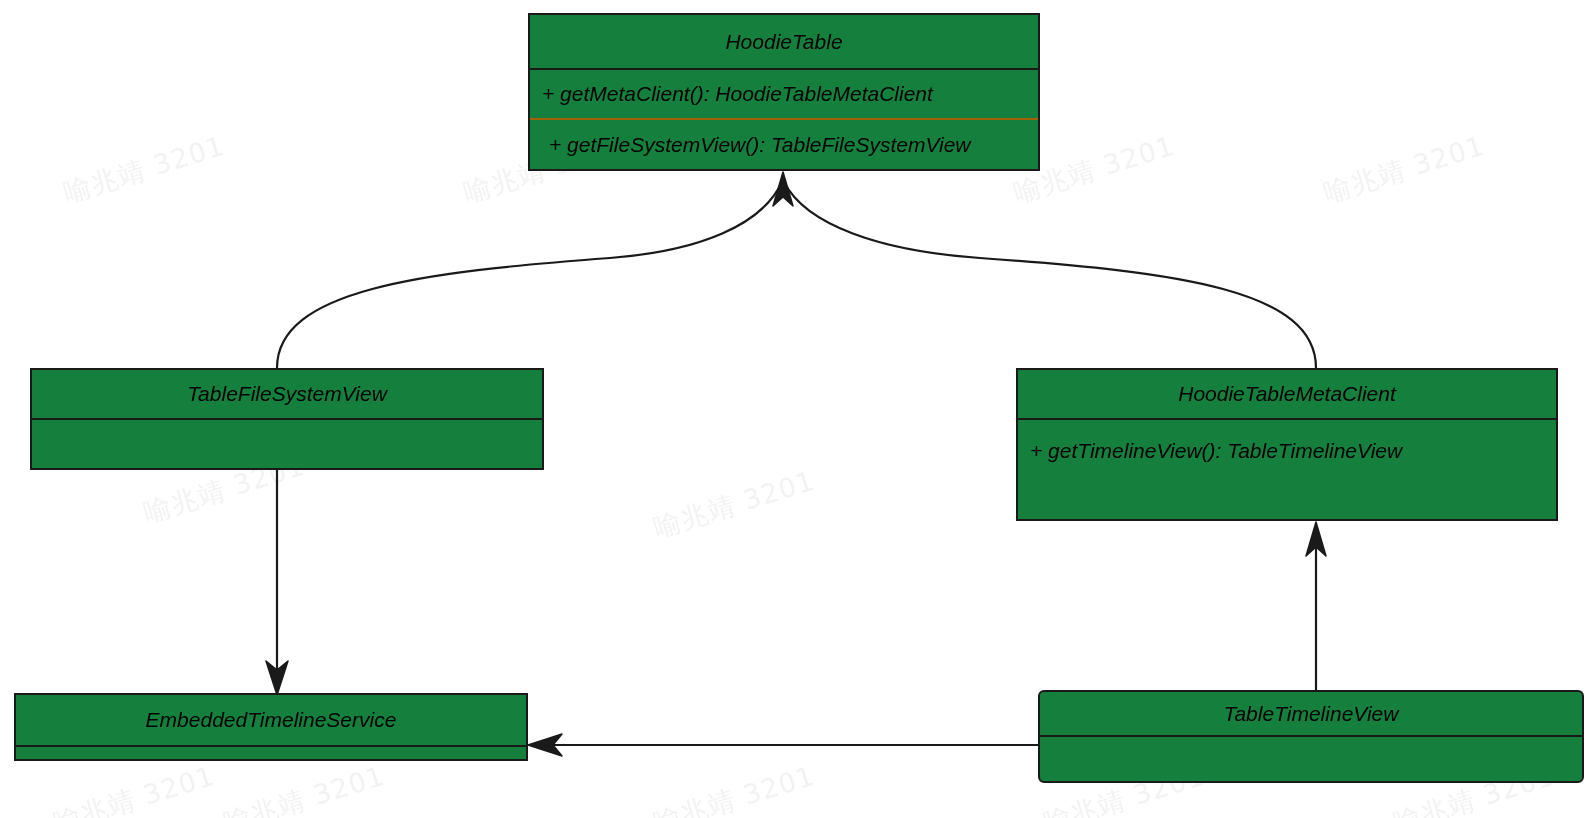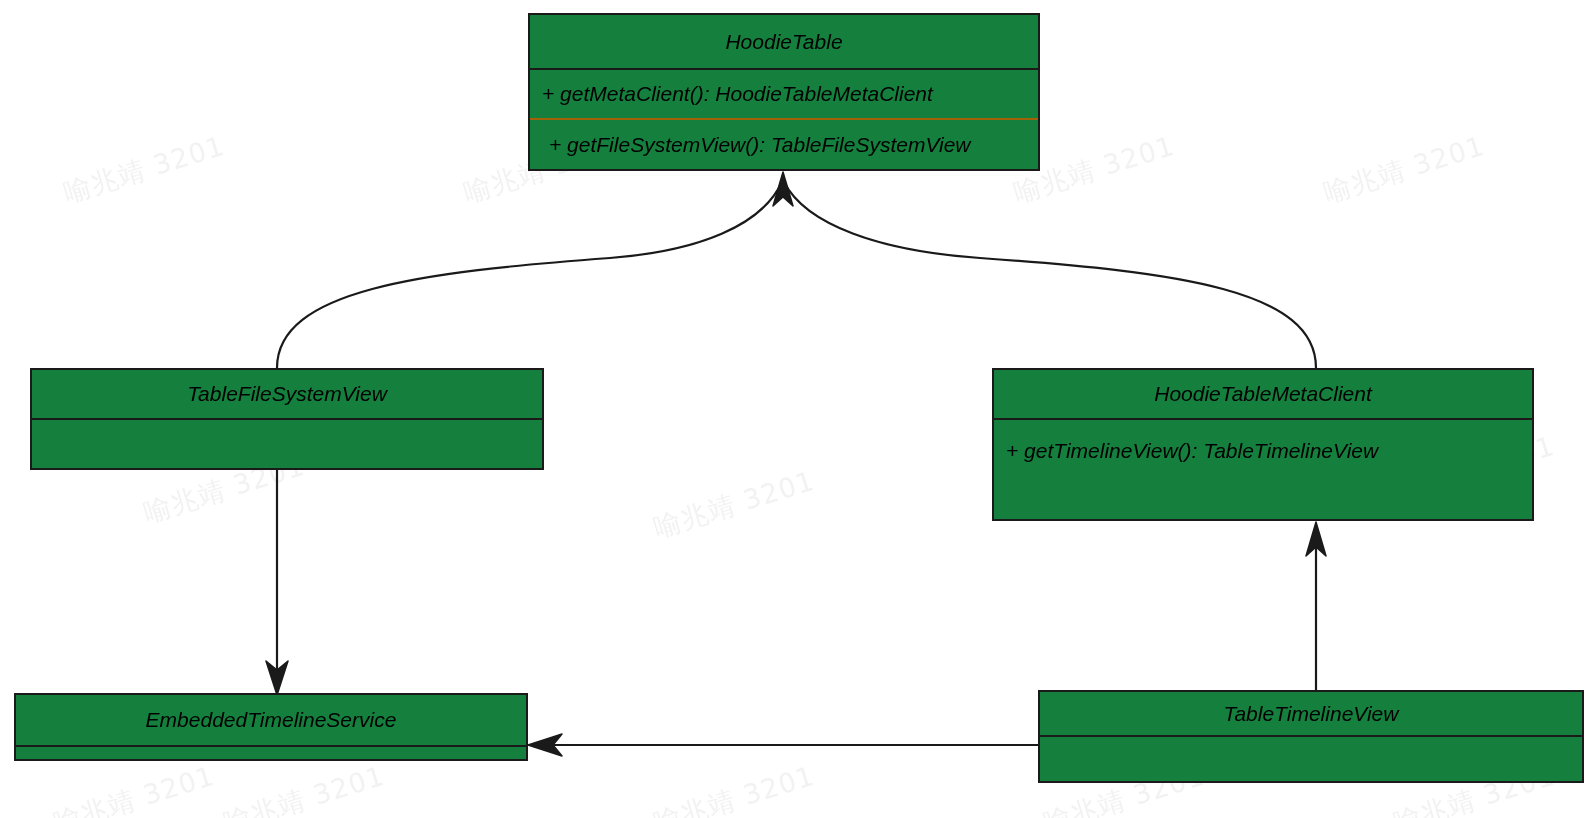--- a/index.html
+++ b/index.html
@@ -121,28 +121,28 @@
     <div class="uml-header" style="height:55px;">HoodieTable</div>
     <div class="uml-compartment divided" style="height:50px;">+ getMetaClient(): HoodieTableMetaClient</div>
     <div class="uml-compartment" style="height:49px;padding-left:19px;">+ getFileSystemView(): TableFileSystemView</div>
   </div>
 
   <div class="uml-class" style="left:14px; top:368px; width:514px; height:102px;margin-left:16px;">
     <div class="uml-header" style="height:50px;">TableFileSystemView</div>
     <div class="uml-compartment empty" style="height:48px;"></div>
   </div>
 
-  <div class="uml-class" style="left:992px; top:368px; width:542px; height:153px;">
+  <div class="uml-class" style="left:1016px; top:368px; width:542px; height:153px;">
     <div class="uml-header" style="height:50px;">HoodieTableMetaClient</div>
     <div class="uml-compartment" style="height:61px;">+ getTimelineView(): TableTimelineView</div>
   </div>
 
   <div class="uml-class" style="left:14px; top:693px; width:514px; height:68px;">
     <div class="uml-header" style="height:52px;">EmbeddedTimelineService</div>
     <div class="uml-compartment empty" style="height:34px;"></div>
   </div>
 
-  <div class="uml-class" style="left:1038px; top:690px; width:546px; height:93px;">
+  <div class="uml-class" style="left:1038px; top:690px; width:546px; height:93px;border-radius:6px;">
     <div class="uml-header" style="height:45px;">TableTimelineView</div>
     <div class="uml-compartment empty" style="height:44px;"></div>
   </div>
 
 </div>
 
 </body></html>

